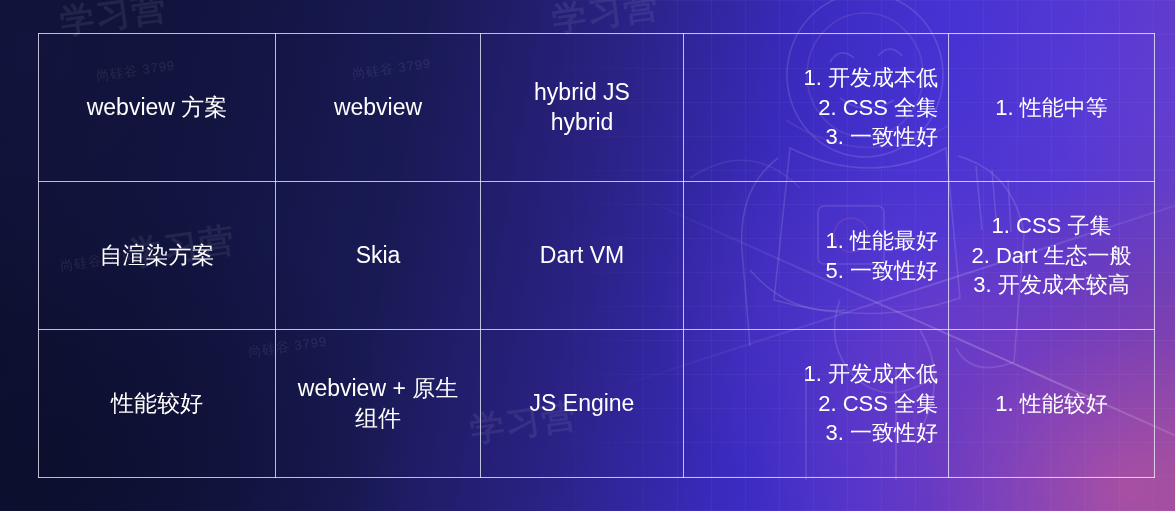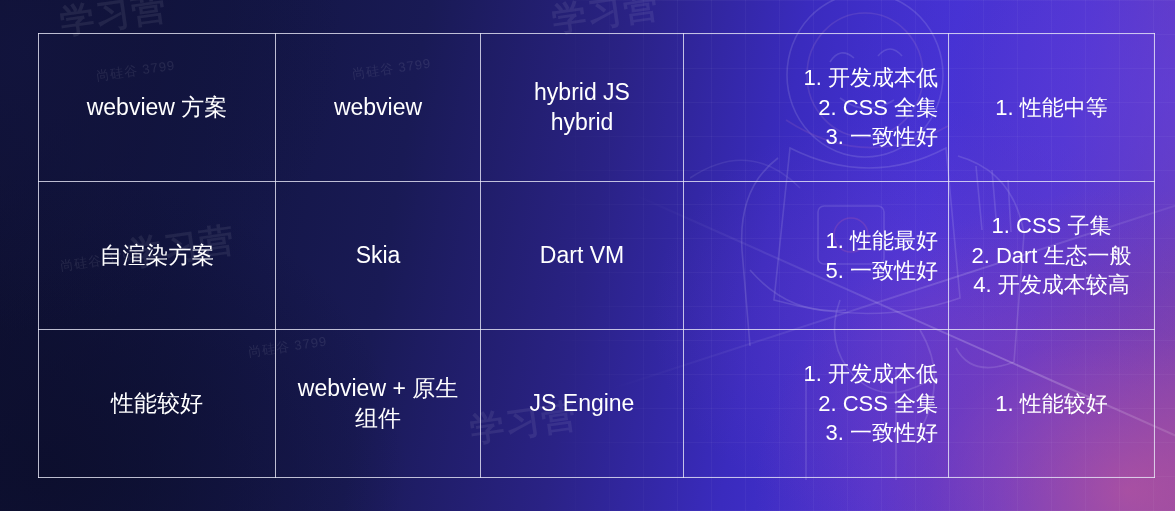--- a/index.html
+++ b/index.html
@@ -273,21 +273,21 @@
         <td class="cell-list">
           <span class="lines">
               <span>1. 性能最好</span>
               <span>5. 一致性好</span>
             </span>
         </td>
         <td class="cell-list centered">
           <span class="lines">
               <span>1. CSS 子集</span>
               <span>2. Dart 生态一般</span>
-              <span>4. 开发成本较高</span>
+              <span>3. 开发成本较高</span>
             </span>
         </td>
       </tr>
 
       <tr class="rowh-4">
         <td class="cell-center">性能较好</td>
         <td class="cell-center">
           <span class="lines">
               <span>webview + 原生</span>
               <span>组件</span>

